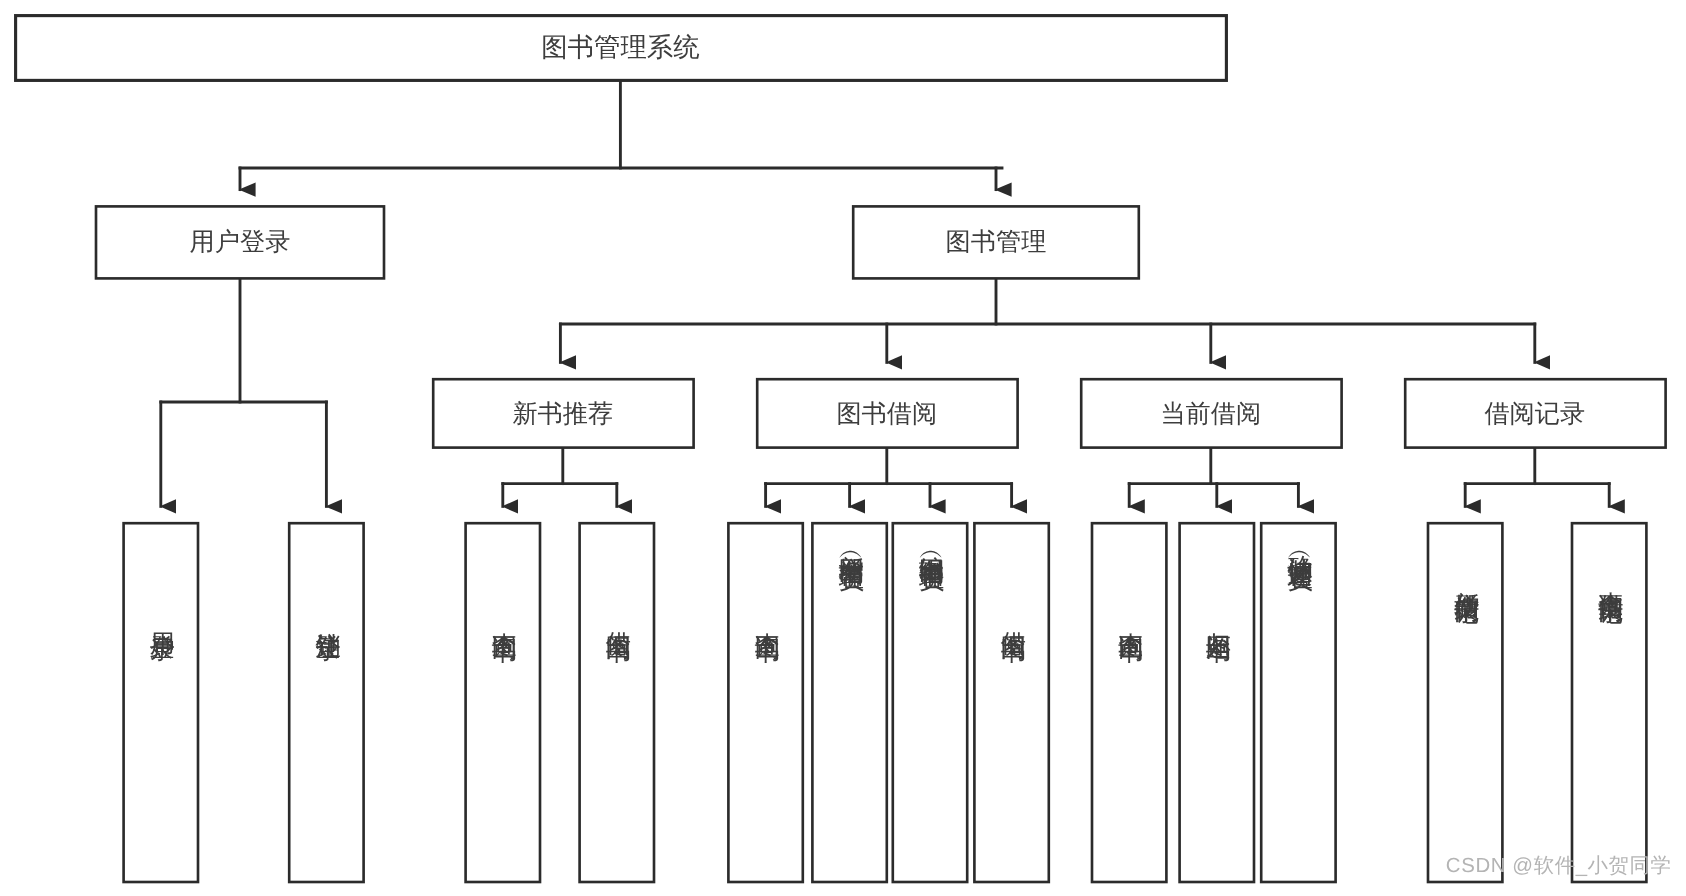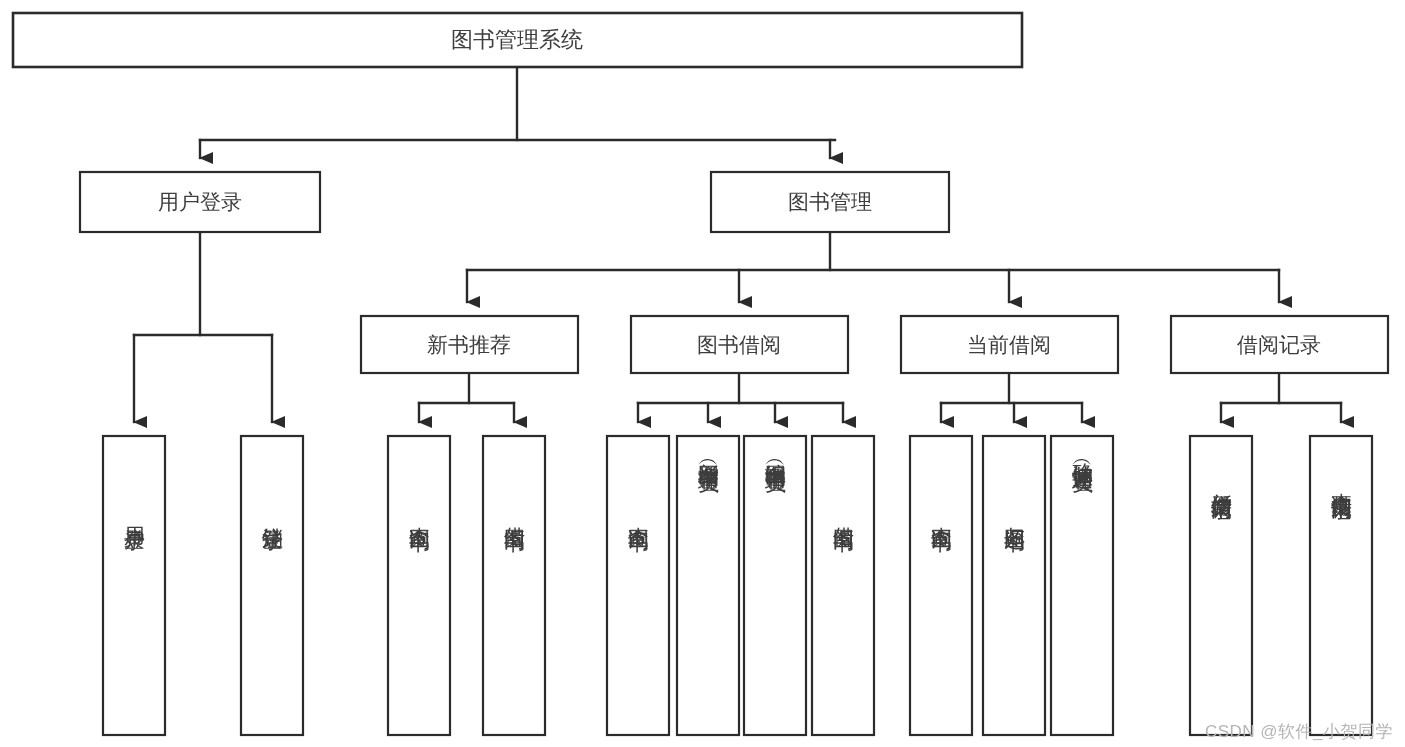--- a/index.html
+++ b/index.html
@@ -66,21 +66,21 @@
     font-family: "Liberation Sans", "DejaVu Sans", sans-serif;
     font-size: 21px;
     line-height: 1.18;
     color: #3d3d3d;
     letter-spacing: 1.5px;
     white-space: nowrap;
   }
   .watermark {
     position: absolute;
     right: 12px;
-    bottom: 4px;
+    bottom: 14px;
     font-family: "Liberation Sans", "DejaVu Sans", sans-serif;
     font-size: 17px;
     color: #b4b4b4;
     letter-spacing: 0.5px;
     pointer-events: none;
   }
 </style>
 </head>
 <body>
 

